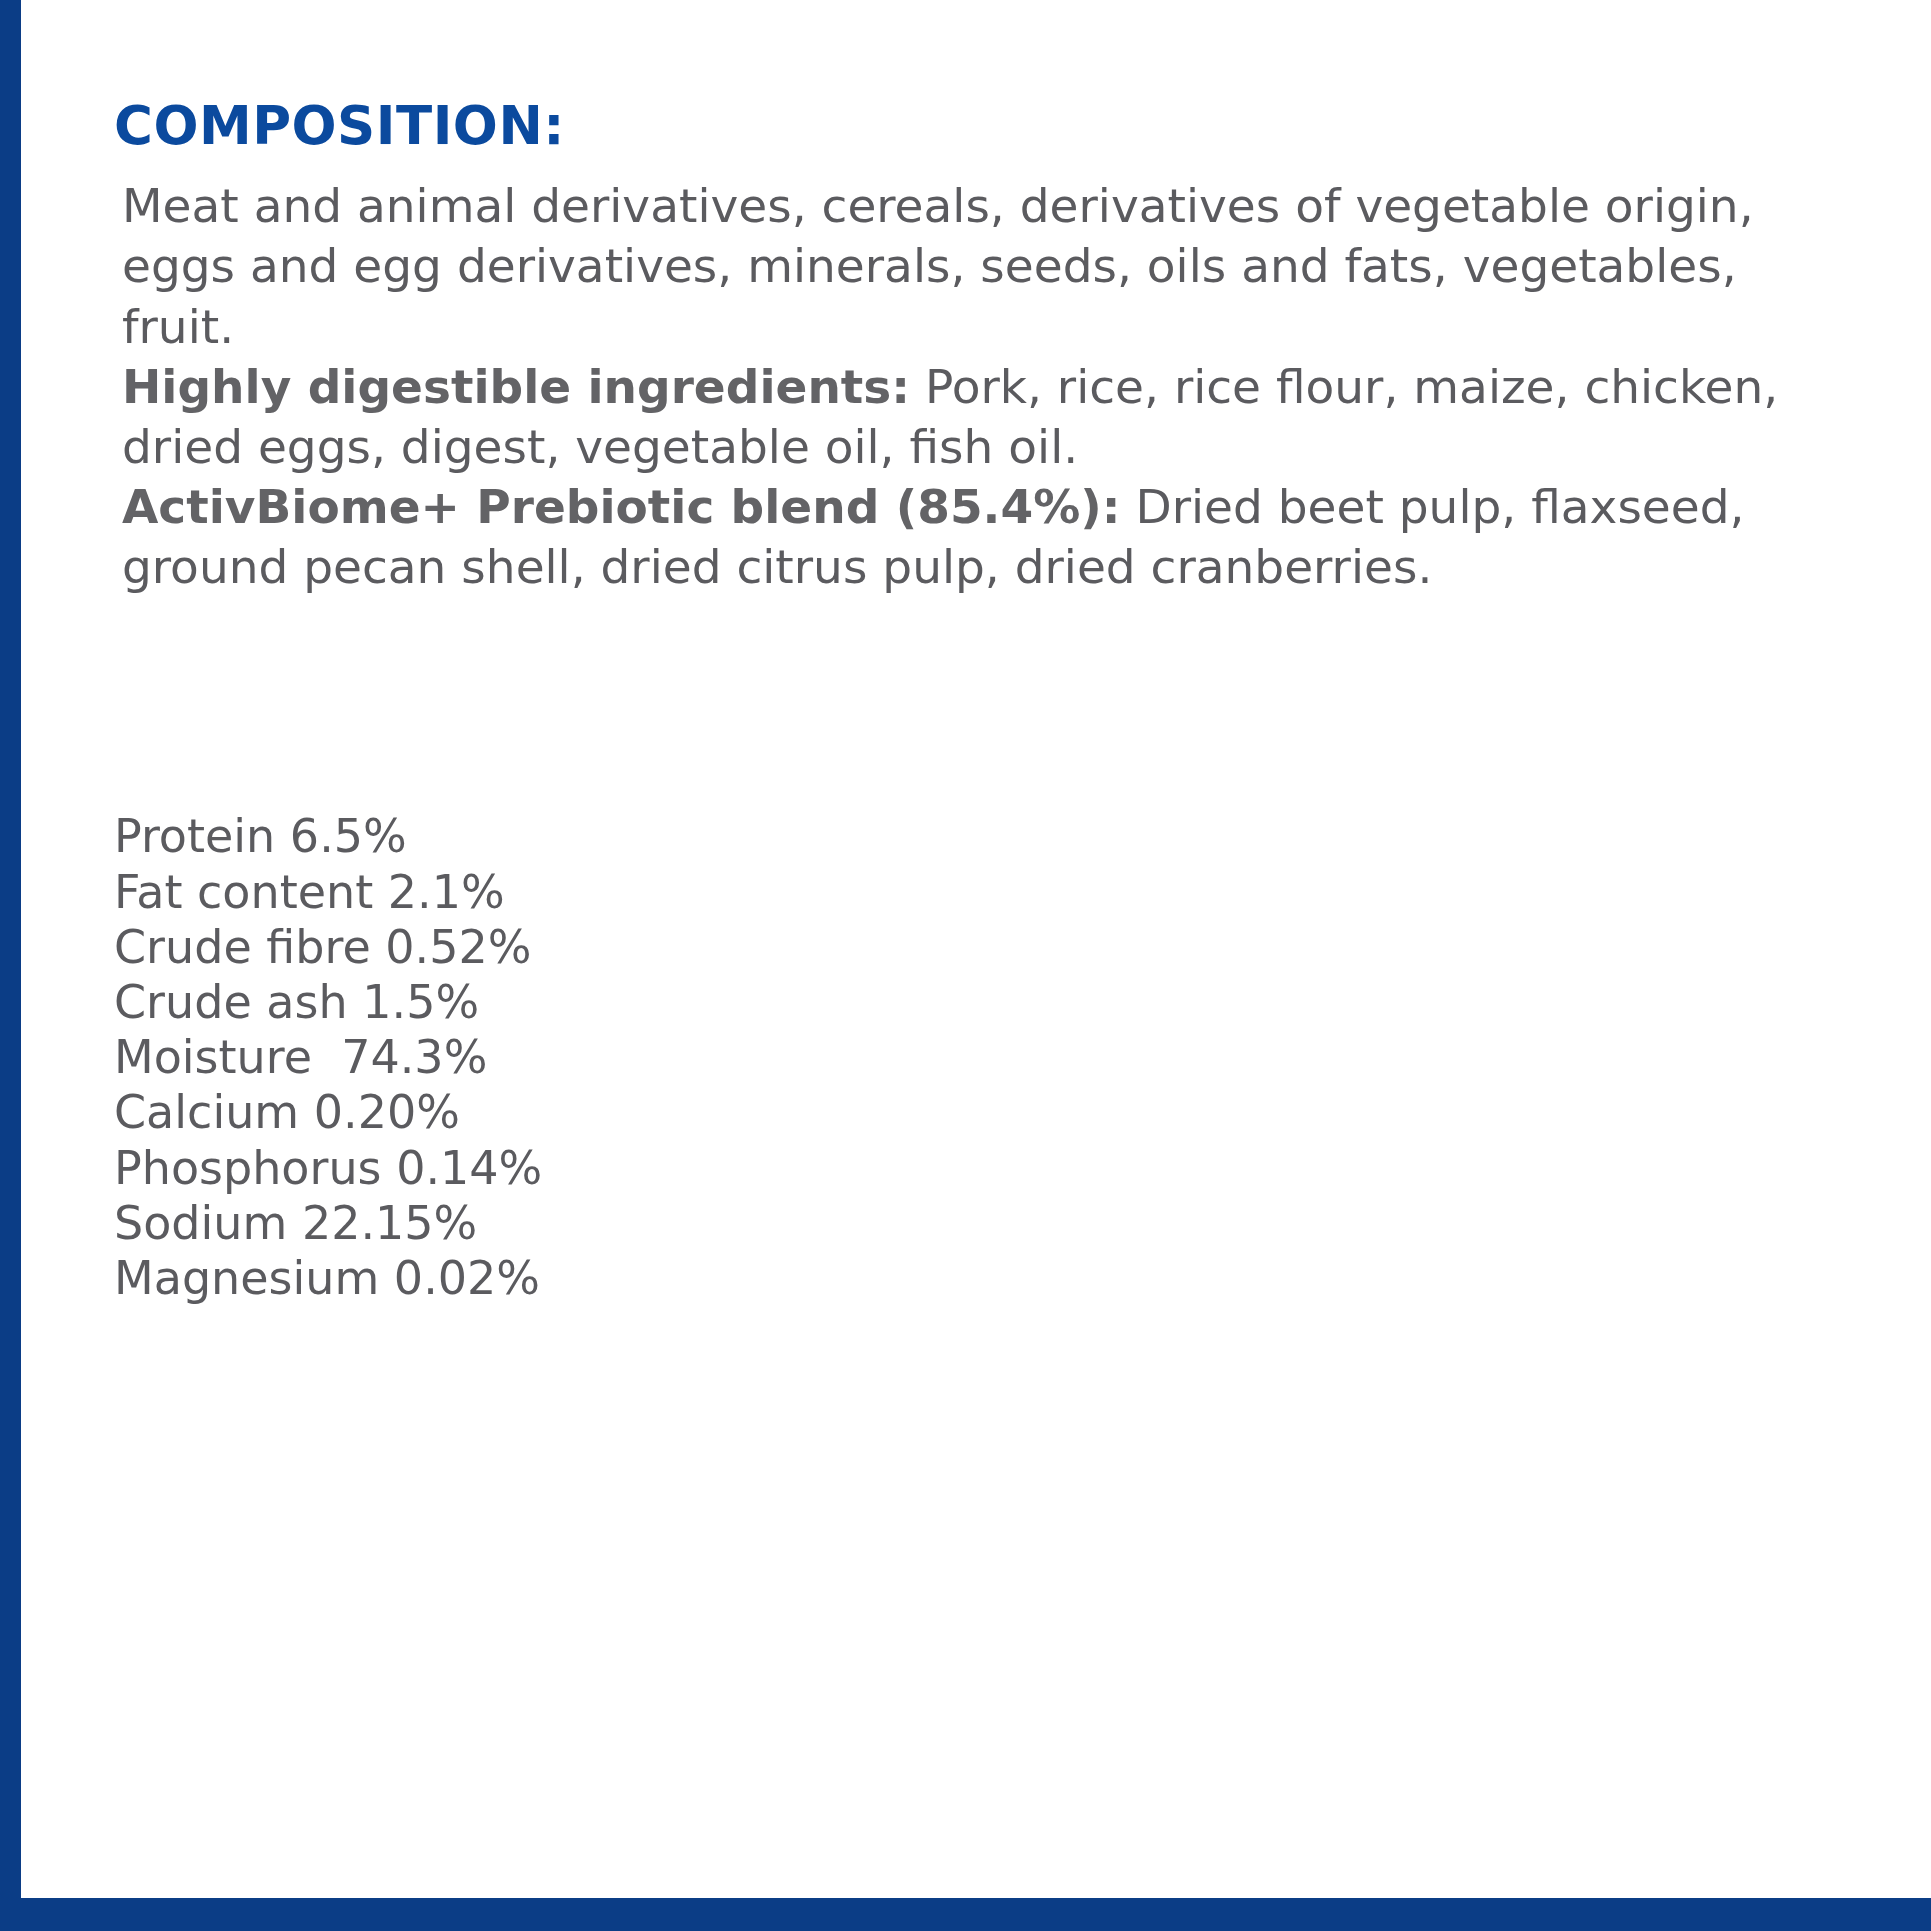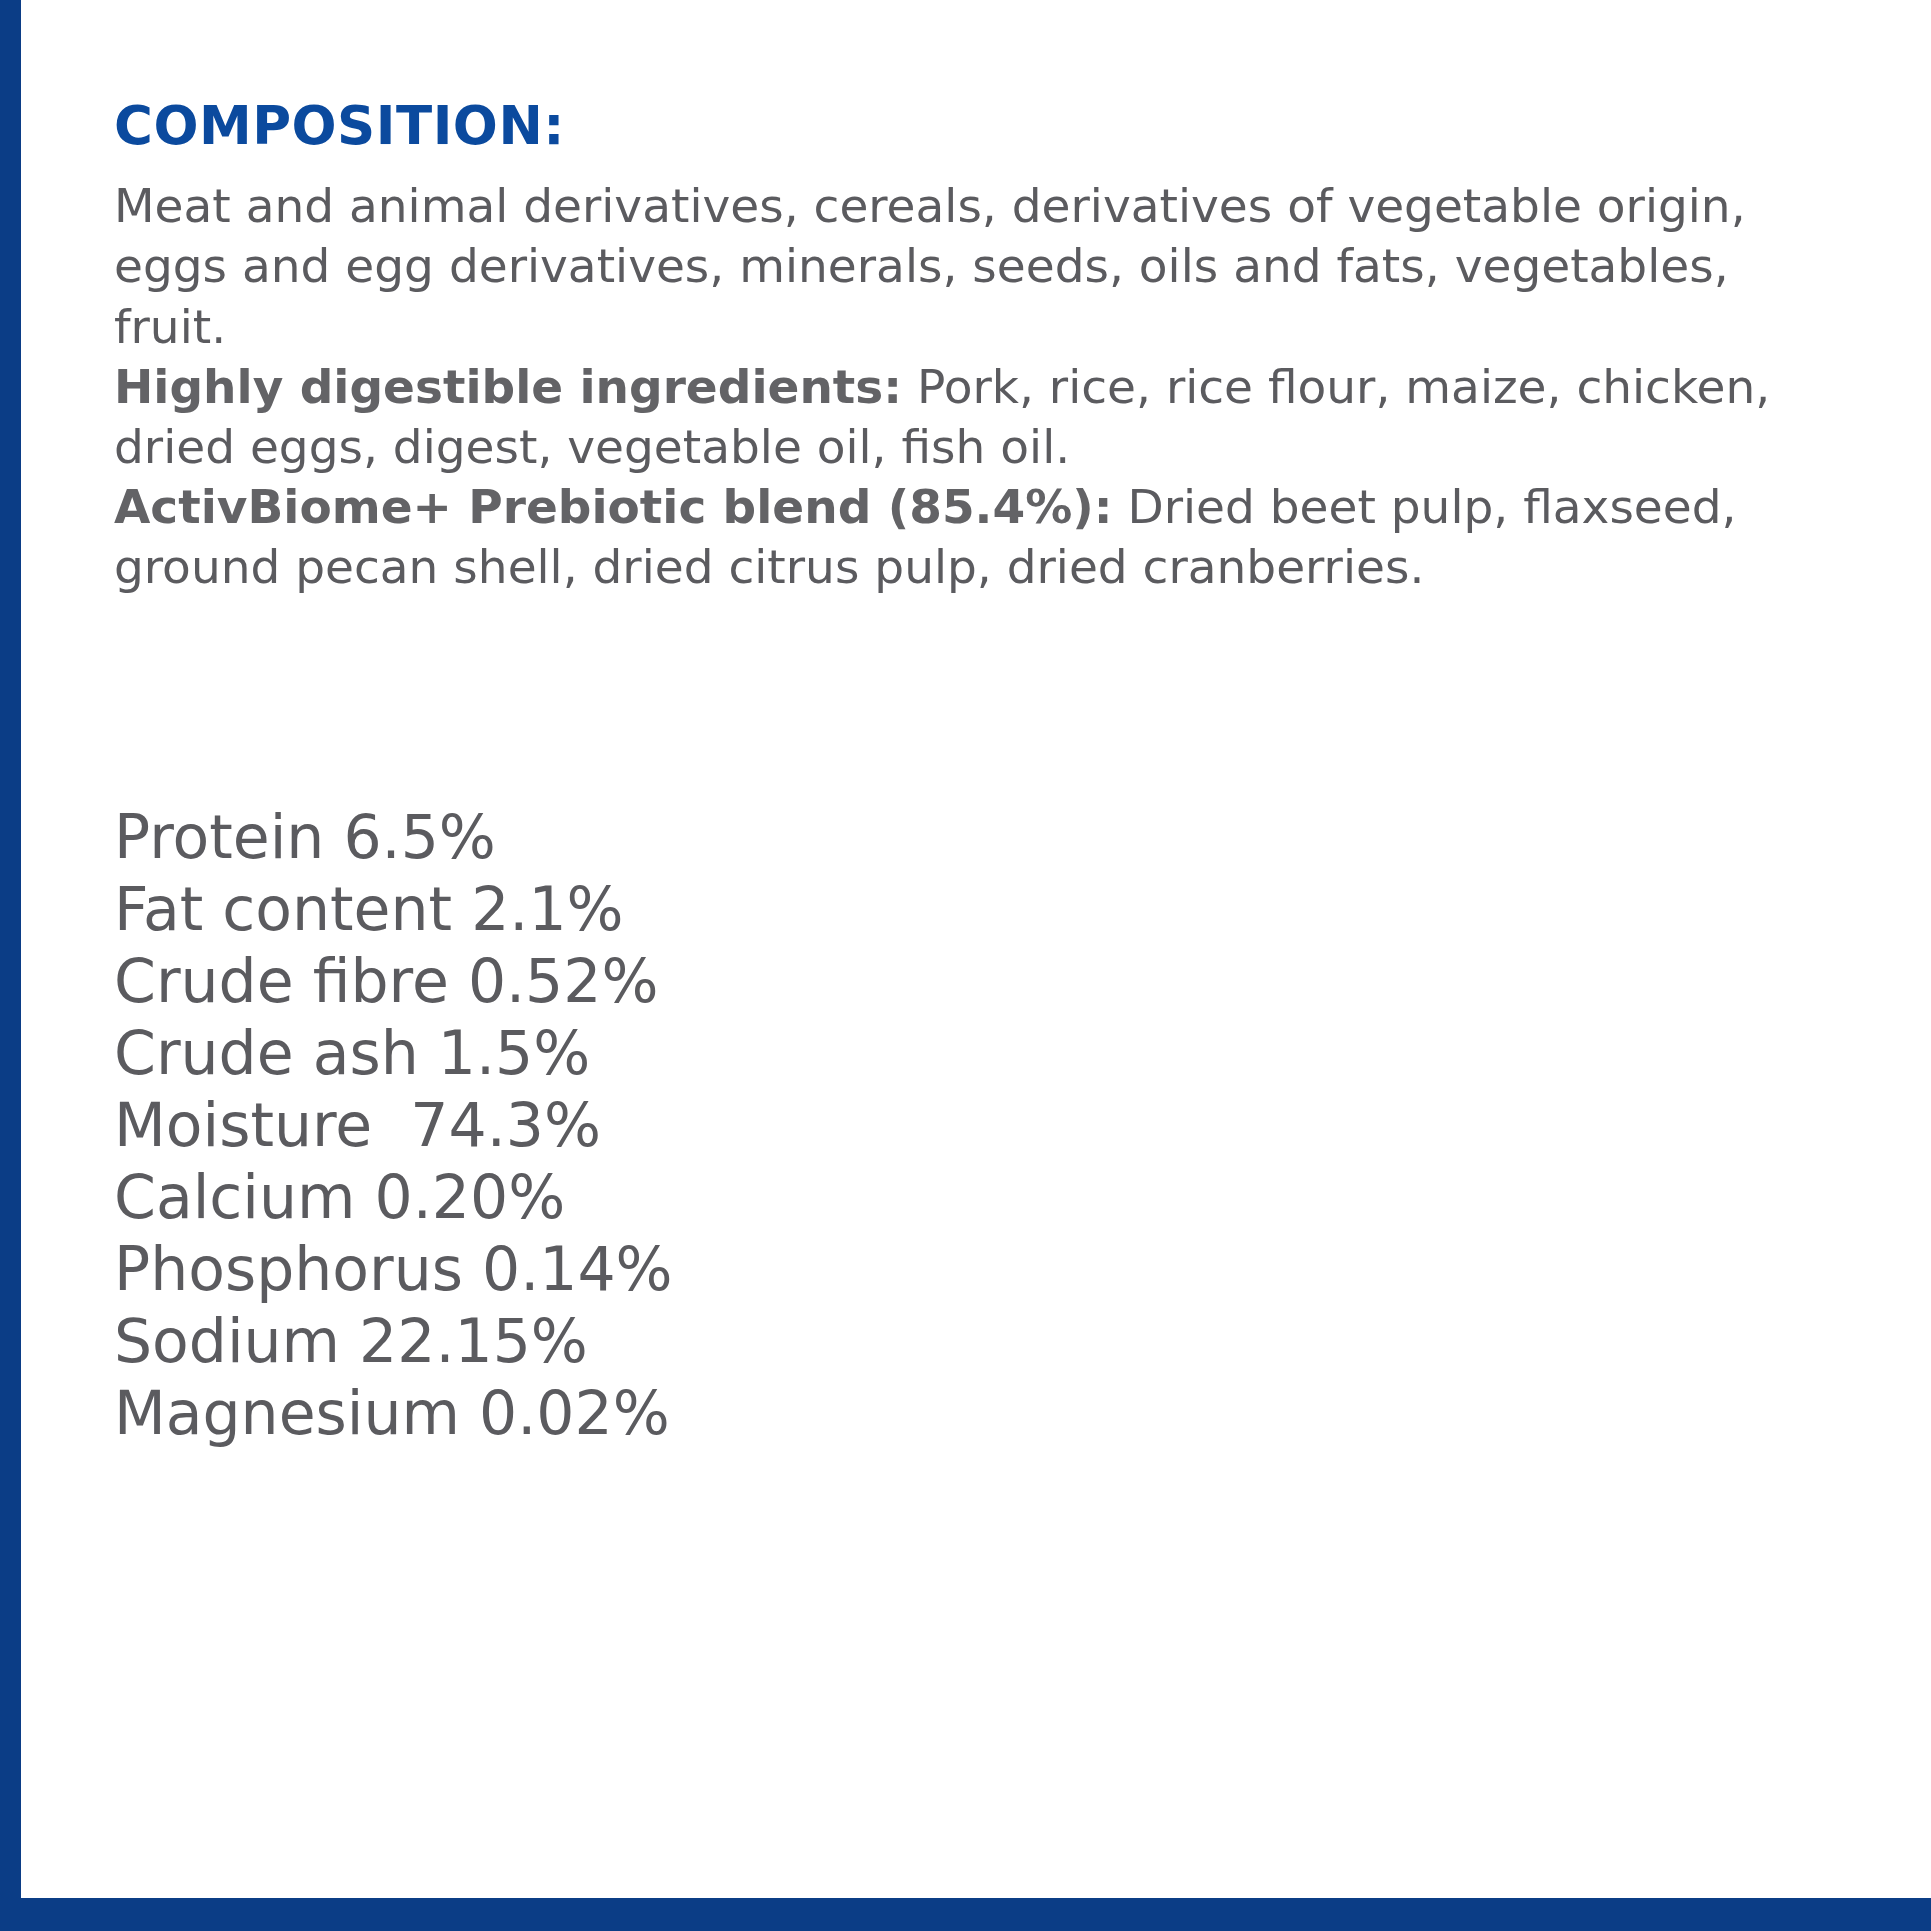--- a/index.html
+++ b/index.html
@@ -50,39 +50,39 @@
     font-weight: bold;
     color: #0b4a9e;
     letter-spacing: 0.5px;
     margin: 0 0 21px 0;
     line-height: 1.1;
   }
   .body-text {
     font-size: 47px;
     line-height: 1.28;
     color: #5b5b5f;
-    margin: 0;
+    margin: 8px;
     max-width: 1728px;
   }
   .body-text p {
     margin: 0;
   }
   .body-text b {
     color: #636366;
     font-weight: bold;
   }
   .spacer {
     height: 179px;
   }
   .constituents-wrap {
     position: relative;
     margin-top: 25px;
   }
   .constituents-col {
-    font-size: 60px;
+    font-size: 46px;
     line-height: 1.2;
     color: #5b5b5f;
   }
   .constituents-col div {
     white-space: pre;
   }
   .per-kg-col {
     position: absolute;
     left: 705px;
     top: 377px;

